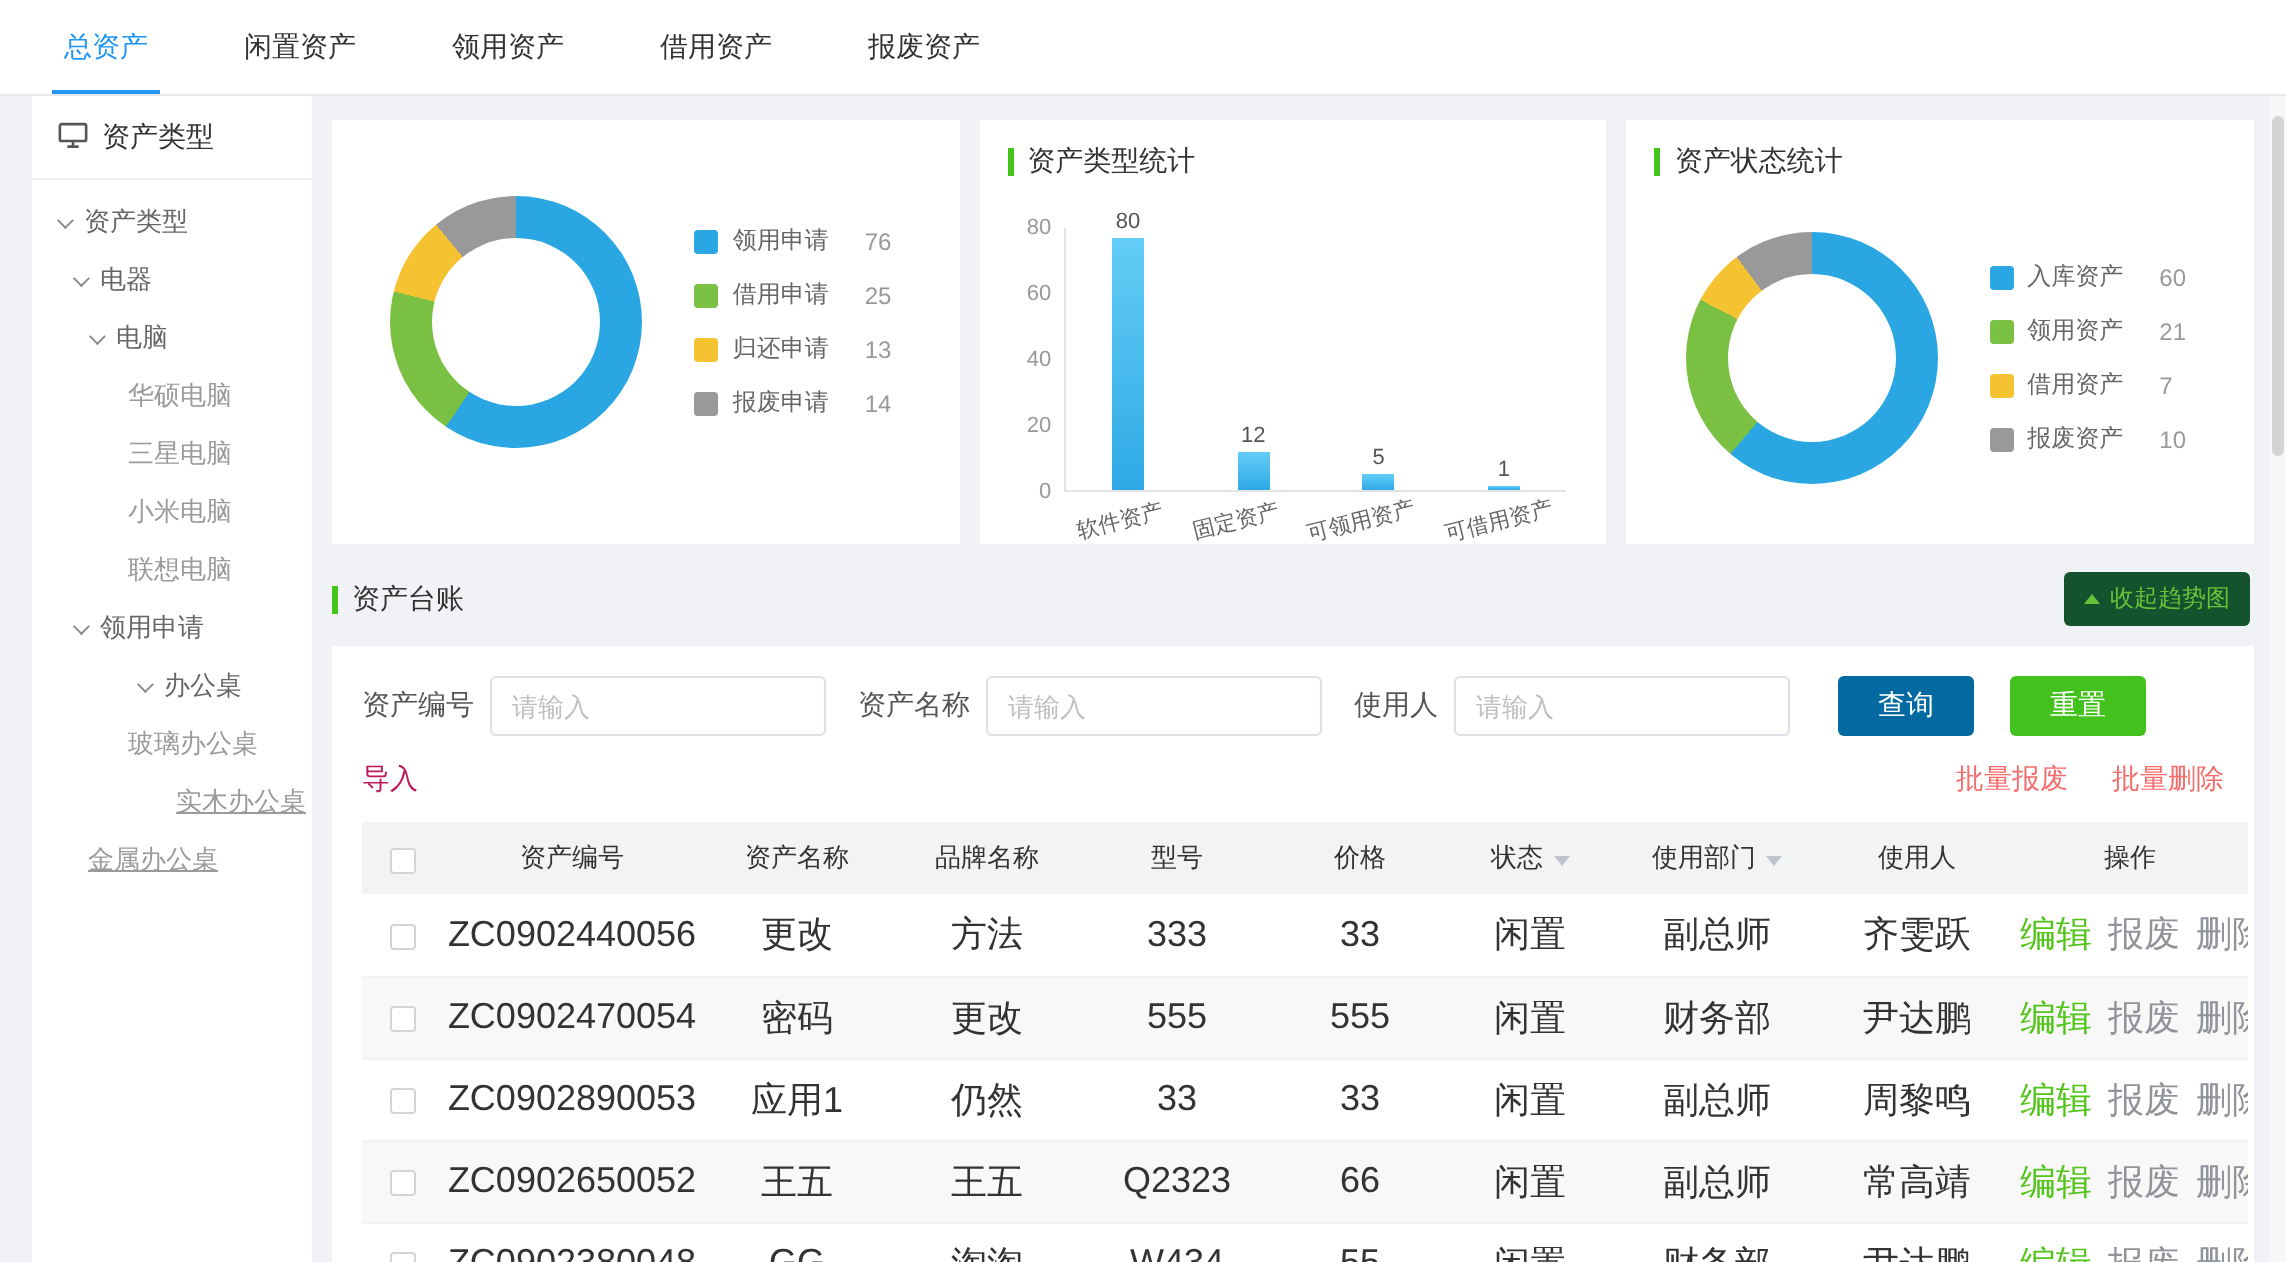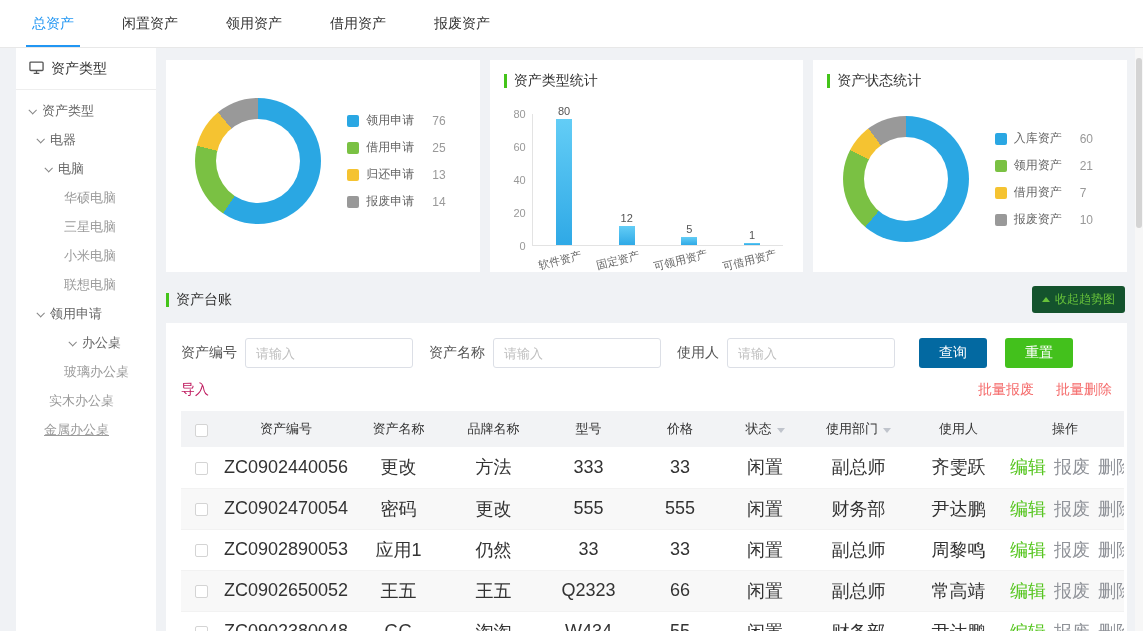--- a/index.html
+++ b/index.html
@@ -134,21 +134,21 @@
           <span class="caret"></span>
           <span>领用申请</span>
         </div>
         <div class="tree-item" style="padding-left: 29px; margin-left: 24px;">
           <span class="caret"></span>
           <span>办公桌</span>
         </div>
         <div class="tree-item leaf" style="padding-left: 48px;">
           <span>玻璃办公桌</span>
         </div>
-        <div class="tree-item leaf" style="padding-left: 33px;">
+        <div class="tree-item leaf" style="padding-left: 72px; text-decoration: underline;">
           <span>实木办公桌</span>
         </div>
         <div class="tree-item leaf" style="padding-left: 28px; text-decoration: underline;">
           <span>金属办公桌</span>
         </div>
       </div>
   </aside>
 
   <main class="main">
     <div class="cards-row">

